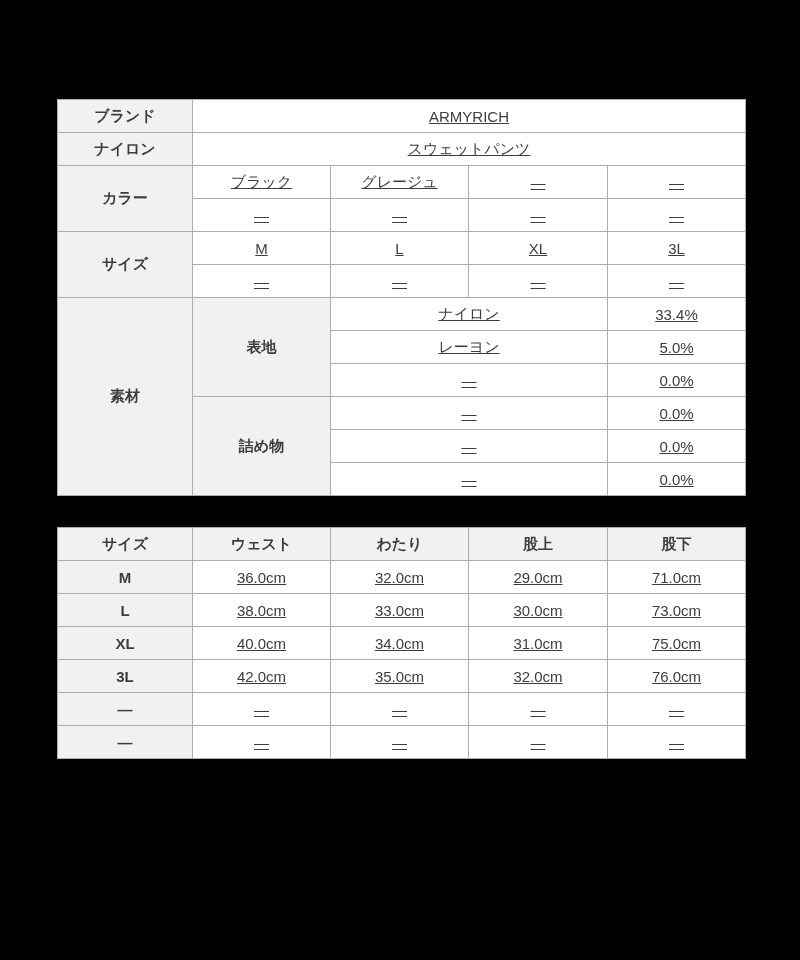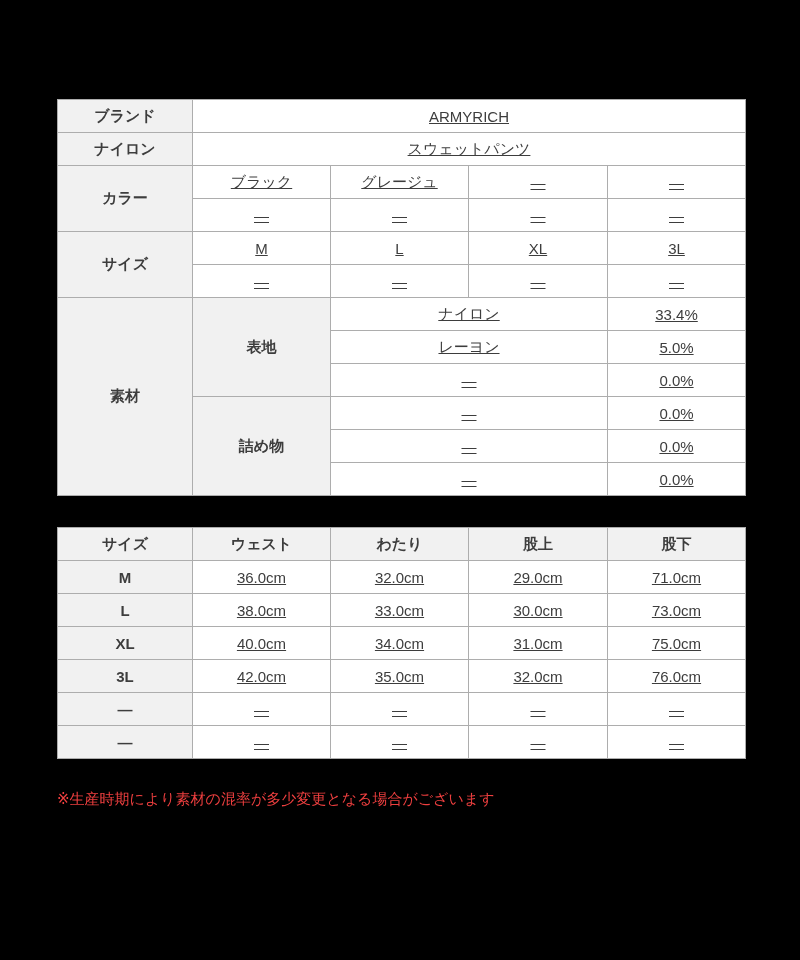--- a/index.html
+++ b/index.html
@@ -195,17 +195,16 @@
         <th>—</th>
         <td>—</td>
         <td>—</td>
         <td>—</td>
         <td>—</td>
       </tr>
     </tbody>
       </table>
 
     <div class="notes">
-      <p class="note">※生産時期により素材の混率が多少変更となる場合がございます</p>
     </div>
 
   </div>
 </div>
 
 </body></html>

